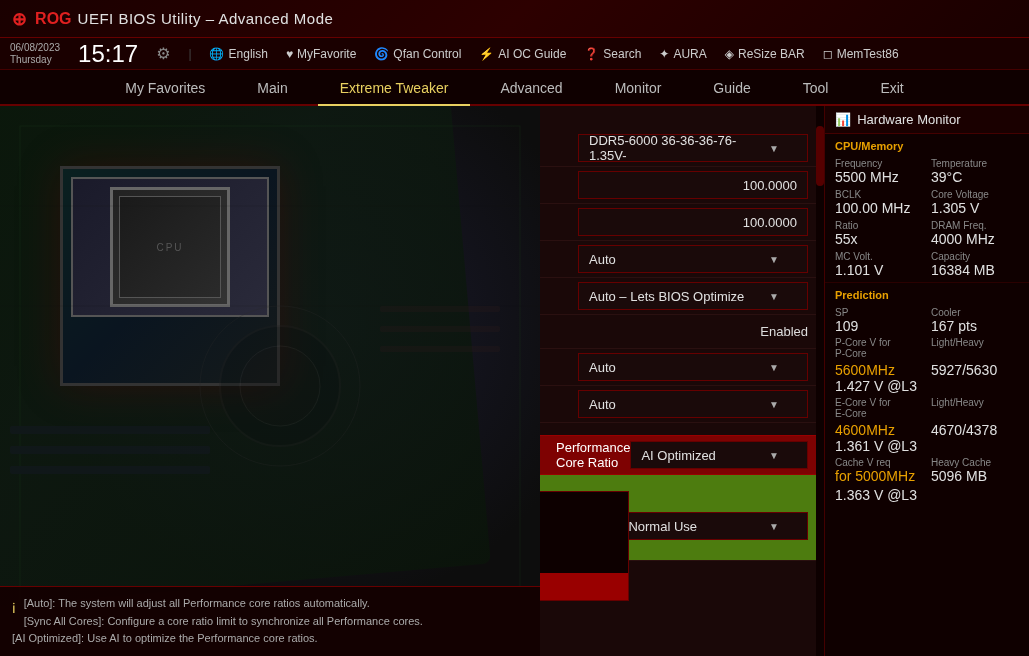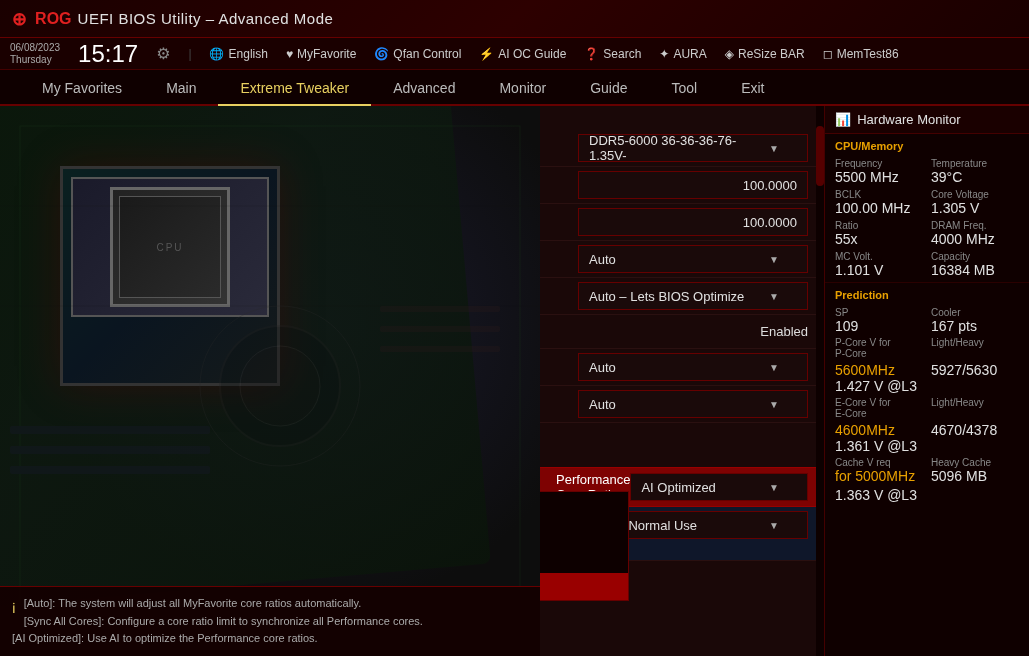--- a/index.html
+++ b/index.html
@@ -70,22 +70,23 @@
     }
     .top-menu .separator { color: #444; }
 
     
     .nav-bar {
       background: #0f0000;
       height: 36px;
       display: flex;
       align-items: center;
       padding: 0 20px;
-      gap: 0;
+      gap: 8px;
       border-bottom: 2px solid #600;
+      justify-content: center;
     }
     .nav-item {
       padding: 0 22px;
       height: 36px;
       line-height: 36px;
       cursor: pointer;
       font-size: 14px;
       color: #bbb;
       border-bottom: 2px solid transparent;
       margin-bottom: -2px;
@@ -369,21 +370,21 @@
           <rect x="10" y="360" width="200" height="8" fill="#1a1a30" rx="2"></rect>
           <rect x="380" y="200" width="120" height="6" fill="#2a1a1a" rx="2"></rect>
           <rect x="380" y="220" width="120" height="6" fill="#2a1a1a" rx="2"></rect>
           <rect x="380" y="240" width="120" height="6" fill="#2a1a1a" rx="2"></rect>
         </svg>
       </div>
 
       <div class="info-panel">
         <span class="info-icon">ℹ</span>
         <div>
-          <div>[Auto]: The system will adjust all MyFavorite core ratios automatically.</div>
+          <div>[Auto]: The system will adjust all Performance core ratios automatically.</div>
           <div>[Sync All Cores]: Configure a core ratio limit to synchronize all Performance cores.</div>
           <div>[AI Optimized]: Use AI to optimize the Performance core ratios.</div>
         </div>
       </div>
     </div>
   </div>
 
   <div class="right-panel">
     <div class="settings-area">
 
@@ -462,21 +463,21 @@
     <div style="position:absolute;bottom:95px;left:0;right:0;">
 
       <div style="display:flex;align-items:center;padding:4px 16px;min-height:36px;background:rgba(170,0,0,0.7);border-top:1px solid #900;border-bottom:1px solid #900;">
         <span style="flex:1;font-size:13px;color:#fff;">Performance Core Ratio</span>
         <div class="dropdown">
           <span>AI Optimized</span>
           <span class="dropdown-arrow">▼</span>
         </div>
       </div>
 
-      <div style="display:flex;align-items:flex-start;padding:4px 16px;min-height:36px;background:#0f172a;border-bottom:1px solid #2a1010;">
+      <div style="display:flex;align-items:flex-end;padding:20px 16px;min-height:36px;background:#4d7c0f;border-bottom:1px solid #2a1010;">
         <span style="flex:1;font-size:13px;color:#ddd;">Optimized AVX Frequency</span>
         <div class="dropdown">
           <span>Normal Use</span>
           <span class="dropdown-arrow">▼</span>
         </div>
       </div>
     </div>
 
     <div style="position:absolute;right:0;top:0;bottom:0;width:8px;background:#0d0000;">
       <div style="width:8px;height:60px;background:#500;border-radius:4px;margin-top:20px;"></div>

